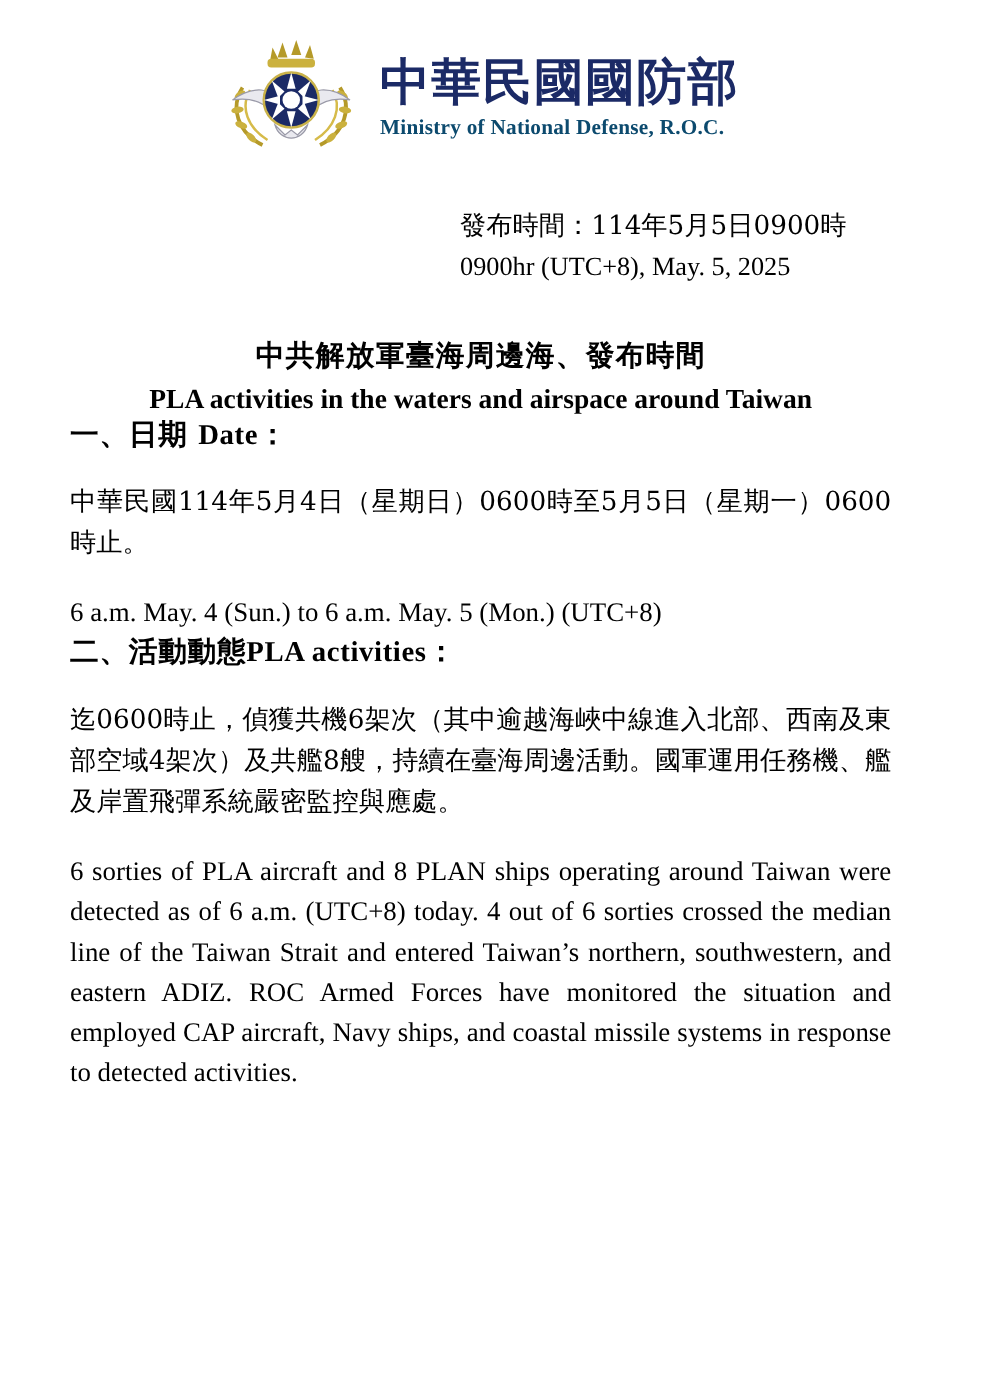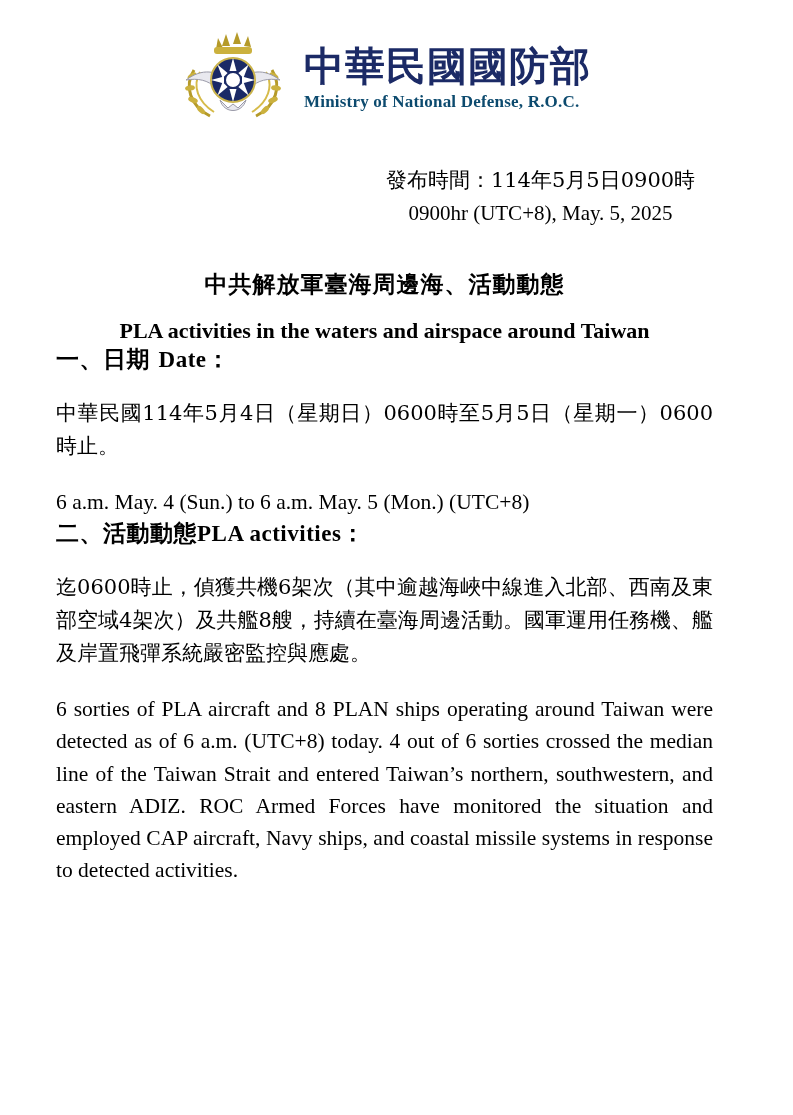--- a/index.html
+++ b/index.html
@@ -58,41 +58,40 @@
     margin-top: 6px;
     letter-spacing: 0.2px;
   }
 
   
   .release {
     margin-top: 38px;
     padding-left: 312px;
     font-size: 21px;
     line-height: 1.55;
-    text-align: center;
   }
   .release div { white-space: nowrap; }
   .release .cn { font-family: "DejaVu Serif", serif; }
   .release .en { font-family: "Liberation Serif", serif; }
 
   
   .title-block {
     margin-top: 40px;
     text-align: center;
     font-weight: 700;
   }
   .title-cn {
     font-family: "DejaVu Serif", serif;
     font-size: 23px;
     letter-spacing: 1px;
   }
   .title-en {
     font-family: "Liberation Serif", serif;
     font-size: 22px;
-    margin-top: 18px;
+    margin-top: 6px;
   }
 
   
   .section-heading {
     font-weight: 700;
     font-size: 23px;
     font-family: "DejaVu Serif", serif;
     letter-spacing: 0.5px;
   }
   .section-heading .en {
@@ -175,21 +174,21 @@
       <div class="ministry-en">Ministry of National Defense, R.O.C.</div>
     </div>
   </div>
 
   <div class="release">
     <div class="cn">發布時間：114年5月5日0900時</div>
     <div class="en">0900hr (UTC+8), May. 5, 2025</div>
   </div>
 
   <div class="title-block">
-    <div class="title-cn">中共解放軍臺海周邊海、活動動態</div>
+    <div class="title-cn">中共解放軍臺海周邊海、發布時間</div>
     <div class="title-en">PLA activities in the waters and airspace around Taiwan</div>
   </div>
 
   <div class="section-heading">
     <span>一、日期 </span><span class="en">Date</span><span>：</span>
   </div>
   <p class="body-cn">中華民國114年5月4日（星期日）0600時至5月5日（星期一）0600時止。</p>
   <p class="body-en nojust">6 a.m. May. 4 (Sun.) to 6 a.m. May. 5 (Mon.) (UTC+8)</p>
 
   <div class="section-heading">

